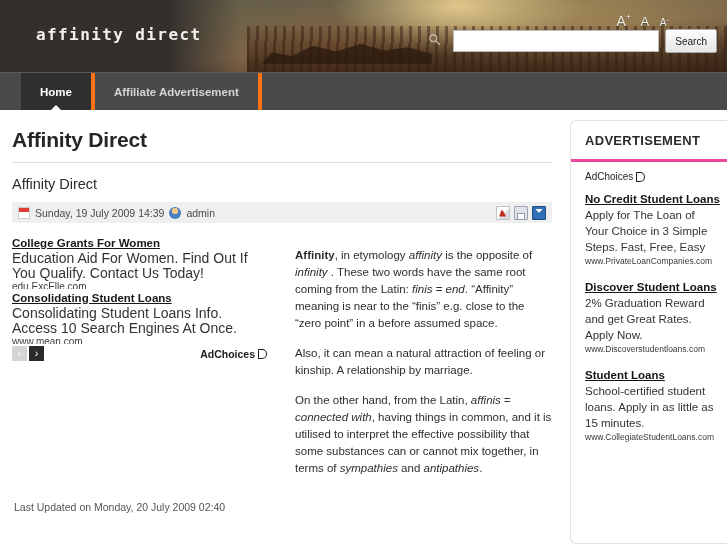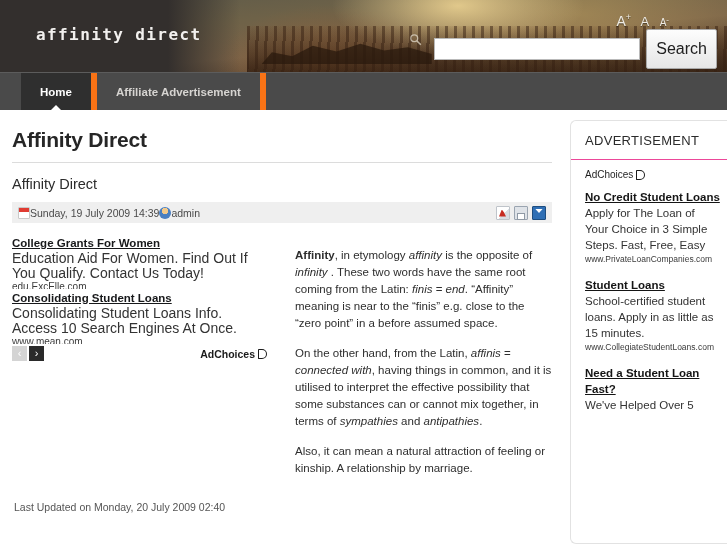--- a/index.html
+++ b/index.html
@@ -91,23 +91,23 @@
     width: 206px; height: 22px;
     border: 1px solid #b9b9b9;
     background: #ffffff;
     font-size: 12px;
     padding: 0 4px;
     outline: none;
     font-family: "Liberation Sans", sans-serif;
   }
   .search-btn {
     margin-left: 6px;
-    height: 40px;
+    height: 24px;
     padding: 0 9px;
-    font-size: 16px;
+    font-size: 10px;
     color: #202020;
     background: linear-gradient(to bottom, #fdfdfd, #e6e6e6);
     border: 1px solid #a9a9a9;
     border-radius: 2px;
     cursor: pointer;
     font-family: "Liberation Sans", sans-serif;
   }
 
   
   .nav {
@@ -119,21 +119,21 @@
     align-items: stretch;
   }
   .nav-spacer { width: 21px; }
   .nav-item {
     display: flex;
     align-items: center;
     padding: 0 19px;
     font-size: 11.5px;
     font-weight: bold;
     color: #d6d4d1;
-    border-right: 6px solid #f97316;
+    border-right: 4px solid #f97316;
     cursor: pointer;
     position: relative;
     white-space: nowrap;
   }
   .nav-item.active {
     background: #2f2f2f;
     color: #ffffff;
   }
   .nav-item.active::after {
     content: "";
@@ -176,21 +176,21 @@
   .meta-bar {
     background: #efefef;
     display: flex;
     align-items: center;
     height: 21px;
     padding: 0 6px;
     font-size: 10.5px;
     color: #4a4a4a;
     margin: 0 2px 12px 2px;
   }
-  .meta-left { display: flex; align-items: flex-start; flex: 1; }
+  .meta-left { display: flex; align-items: flex-start; gap: 5px; flex: 1; }
   .meta-right { display: flex; align-items: center; gap: 4px; }
   .icon-cal {
     width: 12px; height: 12px;
     border: 1px solid #c9c9c9;
     background: linear-gradient(to bottom, #e03b32 0 4px, #ffffff 4px 100%);
     border-radius: 1px;
     display: inline-block;
   }
   .icon-user {
     width: 12px; height: 12px;
@@ -300,25 +300,25 @@
   .sb-box {
     border: 1px solid #e2e2e2;
     border-right: none;
     border-radius: 6px 0 0 6px;
     background: #ffffff;
     height: 424px;
     overflow: hidden;
   }
   .sb-head {
     font-size: 13px;
-    font-weight: normal;
+    font-weight: bold;
     color: #2b2b2b;
     letter-spacing: 0.3px;
     padding: 12px 0 11px 14px;
-    border-bottom: 1px solid #ec4899;
+    border-bottom: 3px solid #ec4899;
     white-space: nowrap;
   }
   .sb-body { padding: 9px 0 0 14px; }
   .sb-adchoices {
     font-size: 10px;
     color: #1f1f1f;
     display: flex; align-items: center; gap: 3px;
     margin-bottom: 9px;
     cursor: pointer;
   }
@@ -426,23 +426,23 @@
           <div class="adchoices">
             <span>AdChoices</span>
             <span class="adchoices-mark hollow"></span>
           </div>
         </div>
       </div>
 
       <div class="col-text">
         <p class="para"><b>Affinity</b><span>, in etymology </span><i>affinity</i><span> is the opposite of </span><i>infinity</i><span> . These two words have the same root coming from the Latin: </span><i>finis</i><span> = </span><i>end</i><span>. “Affinity” meaning is near to the “finis” e.g. close to the “zero point” in a before assumed space.</span></p>
 
+        <p class="para">Also, it can mean a natural attraction of feeling or kinship. A relationship by marriage.</p>
+
         <p class="para"><span>On the other hand, from the Latin, </span><i>affinis</i><span> = </span><i>connected with</i><span>, having things in common, and it is utilised to interpret the effective possibility that some substances can or cannot mix together, in terms of </span><i>sympathies</i><span> and </span><i>antipathies</i><span>.</span></p>
-
-        <p class="para">Also, it can mean a natural attraction of feeling or kinship. A relationship by marriage.</p>
       </div>
     </div>
 
     <div class="last-updated">Last Updated on Monday, 20 July 2009 02:40</div>
   </div>
 
   <div class="sidebar">
     <div class="sb-box">
       <div class="sb-head">ADVERTISEMENT</div>
       <div class="sb-body">
@@ -453,30 +453,33 @@
         </div>
 
         <div class="sb-unit">
           <div class="sb-title">No Credit Student Loans</div>
           <div class="sb-desc">Apply for The Loan of
 Your Choice in 3 Simple
 Steps. Fast, Free, Easy</div>
           <div class="sb-url">www.PrivateLoanCompanies.com</div>
         </div>
 
+        <div class="sb-unit">
+          <div class="sb-title">Discover Student Loans</div>
+          <div class="sb-desc">2% Graduation Reward
+and get Great Rates.
+Apply Now.</div>
+          <div class="sb-url">www.Discoverstudentloans.com</div>
+        </div>
 
         <div class="sb-unit">
           <div class="sb-title">Student Loans</div>
           <div class="sb-desc">School-certified student
 loans. Apply in as little as
 15 minutes.</div>
           <div class="sb-url">www.CollegiateStudentLoans.com</div>
         </div>
 
-        <div class="sb-unit">
-          <div class="sb-title">Need a Student Loan Fast?</div>
-          <div class="sb-desc">We've Helped Over 5</div>
-        </div>
 
       </div>
     </div>
   </div>
 </div>
 
 </body></html>

